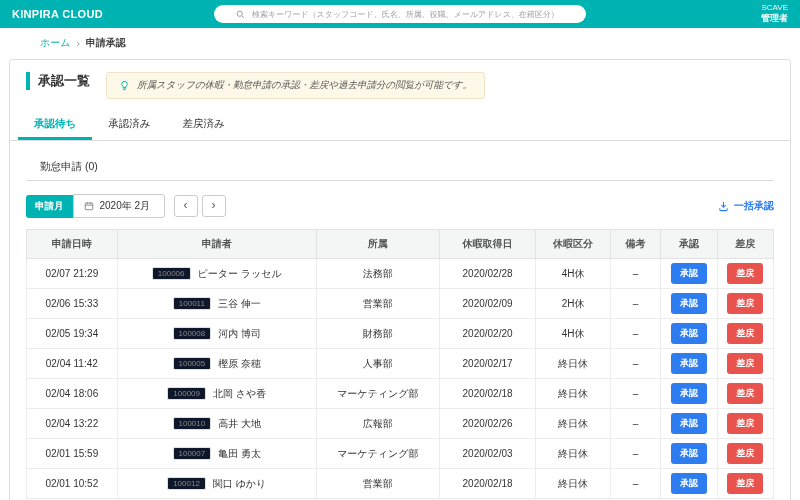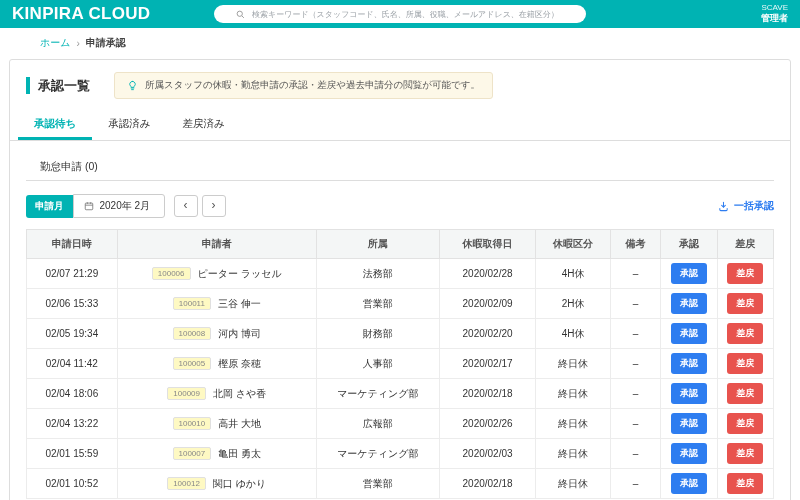--- a/index.html
+++ b/index.html
@@ -8,37 +8,37 @@
     --red:#e8534e;
   }
   *{box-sizing:border-box;}
   html,body{margin:0;padding:0;}
   body{
     width:800px;height:500px;overflow:hidden;background:#fff;
     font-family:"Liberation Sans","DejaVu Sans",sans-serif;color:#333;
   }
   
   .topbar{height:28px;background:var(--teal);display:flex;align-items:center;padding:0 12px;position:relative;}
-  .brand{color:#fff;font-weight:bold;font-size:17px;letter-spacing:.3px;cursor:pointer;}
+  .brand{color:#fff;font-weight:bold;font-size:11px;letter-spacing:.3px;cursor:pointer;}
   .search{position:absolute;left:50%;transform:translateX(-50%);width:372px;height:18px;background:#fff;border-radius:9px;display:flex;align-items:center;padding:0 22px;gap:5px;}
   .search input{border:none;outline:none;flex:1;font-size:8px;color:#333;background:transparent;min-width:0;}
   .search input::placeholder{color:#9aa0a6;}
   .user{margin-left:auto;text-align:right;color:#fff;line-height:1.25;cursor:pointer;}
   .user-name{font-size:8px;opacity:.92;}
   .user-role{font-size:9px;font-weight:bold;}
   
   .breadcrumb{display:flex;align-items:center;gap:6px;padding:8px 16px 7px;font-size:10px;margin-left:24px;}
   .breadcrumb a{color:var(--teal);text-decoration:none;cursor:pointer;}
   .crumb-sep{color:#999;font-size:10px;}
   .crumb-current{color:#444;font-weight:bold;}
   
   .card{margin:2px 9px 0;border:1px solid #ddd;border-radius:3px;background:#fff;min-height:374px;}
-  .card-head{display:flex;align-items:center;gap:24px;padding:12px 16px 10px;}
+  .card-head{display:flex;align-items:flex-start;gap:16px;padding:12px 16px 10px;}
   .page-title{margin:0;font-size:13px;font-weight:bold;color:#333;border-left:4px solid var(--teal);padding-left:8px;line-height:1.35;white-space:nowrap;}
-  .info-box{display:flex;align-items:center;gap:7px;background:#fdf8e8;border:1px solid #eee3c8;border-radius:3px;padding:6px 12px;font-size:9.5px;color:#555;}
+  .info-box{display:flex;align-items:center;gap:7px;background:#fdf8e8;border:1px solid #eee3c8;border-radius:3px;padding:6px 12px;font-size:9.5px;color:#555;font-style:italic;}
   .bulb{color:var(--teal);display:flex;align-items:center;}
   
   .tabs{display:flex;border-bottom:1px solid #ddd;padding:0 8px;}
   .tab{padding:8px 16px 9px;font-size:10.5px;color:#333;cursor:pointer;white-space:nowrap;}
   .tab.active{color:var(--teal);font-weight:bold;box-shadow:inset 0 -3px 0 var(--teal);}
   
   .card-body{padding:12px 16px 16px;}
   .subtabs{display:flex;border-bottom:1px solid #ddd;}
   .subtab{padding:7px 14px;font-size:10.5px;color:#333;cursor:pointer;margin-bottom:-1px;white-space:nowrap;}
   .subtab.active{border:1px solid #ddd;border-bottom:1px solid #fff;background:#fff;border-radius:3px 3px 0 0;font-weight:bold;}
@@ -59,21 +59,21 @@
   td{padding:4px 3px;border:1px solid #ececec;text-align:center;color:#333;height:26px;white-space:nowrap;overflow:hidden;}
   th:nth-child(1),td:nth-child(1){width:90px;}
   th:nth-child(2),td:nth-child(2){width:198px;}
   th:nth-child(3),td:nth-child(3){width:122px;}
   th:nth-child(4),td:nth-child(4){width:96px;}
   th:nth-child(5),td:nth-child(5){width:74px;}
   th:nth-child(6),td:nth-child(6){width:50px;}
   th:nth-child(7),td:nth-child(7){width:56px;}
   th:nth-child(8),td:nth-child(8){width:56px;}
   .name-cell{display:flex;align-items:center;justify-content:center;gap:7px;}
-  .code-badge{background:#fef9c3;border:1px solid #e0e0e0;color:#888;font-size:8px;padding:1px 5px;border-radius:2px;}
+  .code-badge{background:#0f172a;border:1px solid #e0e0e0;color:#888;font-size:8px;padding:1px 5px;border-radius:2px;}
   .btn-approve{background:var(--blue);border:none;color:#fff;font-size:9px;padding:4px 9px;border-radius:3px;cursor:pointer;font-weight:bold;}
   .btn-reject{background:var(--red);border:none;color:#fff;font-size:9px;padding:4px 9px;border-radius:3px;cursor:pointer;font-weight:bold;}
 </style>
 </head>
 <body>
 
 <header class="topbar">
   <div class="brand">KINPIRA CLOUD</div>
   <div class="search">
     <span style="display:flex;">

